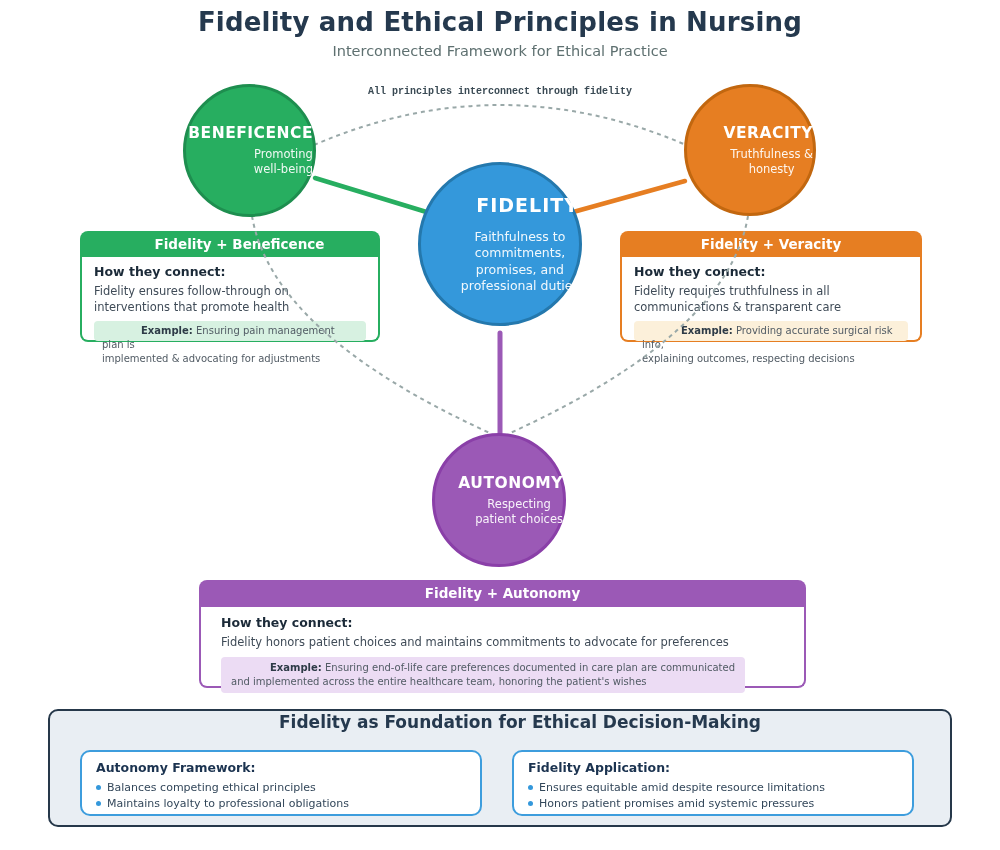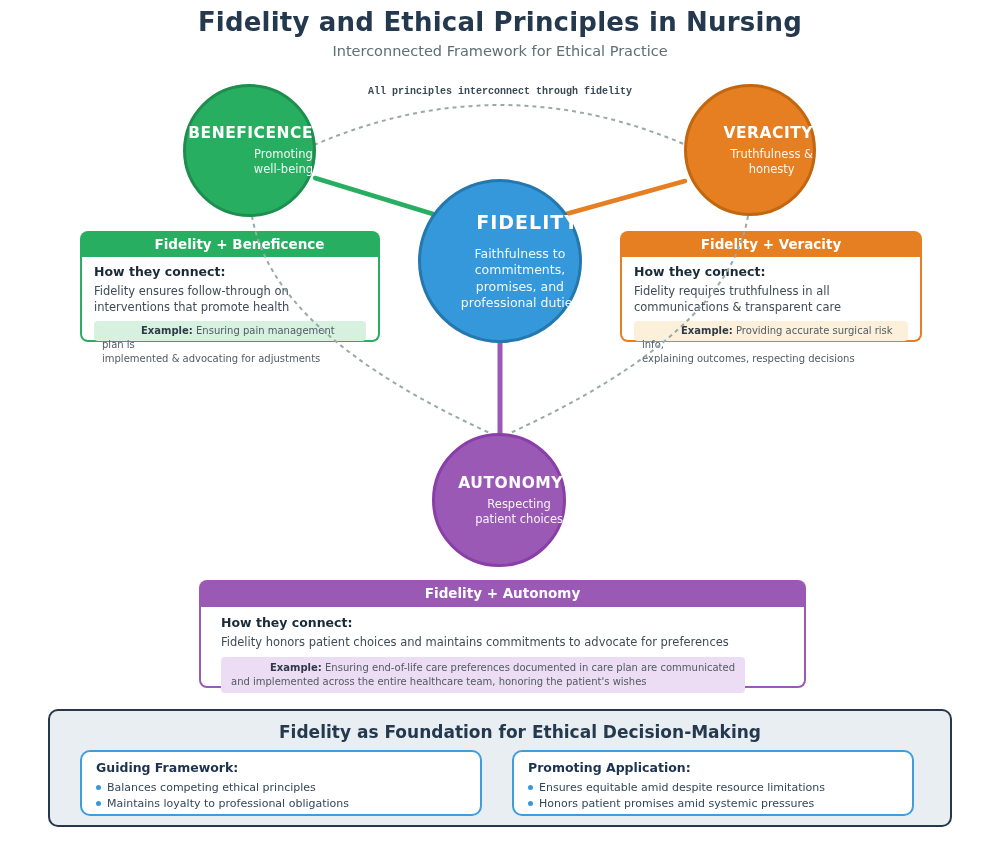--- a/index.html
+++ b/index.html
@@ -23,21 +23,21 @@
   
   .circle{position:absolute;z-index:10;border-radius:50%;box-sizing:border-box;
     display:flex;flex-direction:column;align-items:flex-end;justify-content:center;
     text-align:center;color:#fff;}
   .c-label{font-weight:bold;font-size:15.5px;letter-spacing:.5px;margin-bottom:5px;}
   .c-desc{font-size:11.5px;line-height:1.3;color:rgba(255,255,255,.93);white-space:pre-line;}
   .c-beneficence{left:183px;top:84px;width:133px;height:133px;
     background:var(--green,#27ae60);border:3px solid var(--green-dark,#1e8e4f);}
   .c-veracity{left:684px;top:84px;width:132px;height:132px;
     background:var(--orange,#e67e22);border:3px solid var(--orange-dark,#c2670f);}
-  .c-fidelity{left:418px;top:179px;width:164px;height:164px;
+  .c-fidelity{left:418px;top:162px;width:164px;height:164px;
     background:var(--blue,#3498db);border:3px solid var(--blue-dark,#2478ad);gap:8px;}
   .c-fidelity .c-label{font-size:19px;letter-spacing:1px;}
   .c-fidelity .c-desc{font-size:12.5px;}
   .c-autonomy{left:432px;top:433px;width:134px;height:134px;
     background:var(--purple,#9b59b6);border:3px solid var(--purple-dark,#8a3fa8);}
   
   .cbox{position:absolute;z-index:1;}
   .cb-header{height:26px;line-height:26px;text-align:center;color:#fff;
     font-weight:bold;font-size:13.5px;border-radius:8px 8px 0 0;}
   .cb-body{background:#fff;border:2px solid;border-top:none;border-radius:0 0 8px 8px;
@@ -58,21 +58,21 @@
   .b-orange .cb-body{border-color:var(--orange,#e67e22);height:85px;}
   .b-orange .pill{background:var(--orange-light,#fcf0da);}
   .b-purple{left:199px;top:580px;width:607px;}
   .b-purple .cb-header{height:27px;line-height:27px;background:var(--purple,#9b59b6);}
   .b-purple .cb-body{border-color:var(--purple,#9b59b6);height:81px;padding:8px 20px;}
   .b-purple .pill{display:inline-block;background:var(--purple-light,#ecdcf4);padding:4px 10px;}
   
   .panel{position:absolute;left:48px;top:709px;width:904px;height:118px;z-index:1;
     background:var(--panel-bg,#e9eef3);border:2px solid #26384a;border-radius:10px;
     box-sizing:border-box;}
-  .f-title{text-align:center;margin-top:11px;font-size:17px;font-weight:bold;
+  .f-title{text-align:center;margin-top:1px;font-size:17px;font-weight:bold;
     color:var(--navy,#25394e);padding-left:40px;}
   .f-card{position:absolute;top:39px;width:402px;height:66px;background:#fff;
     border:2px solid var(--card-border,#3d9ddd);border-radius:10px;
     box-sizing:border-box;padding:8px 14px;}
   .f-card-left{left:30px;}
   .f-card-right{left:462px;}
   .f-heading{font-size:12.5px;font-weight:bold;color:#1b3350;margin-bottom:6px;}
   .f-bullet{display:flex;align-items:center;gap:6px;font-size:11px;color:#33475a;
     margin-top:3px;}
   .dot{width:5px;height:5px;border-radius:50%;background:var(--blue,#3498db);flex:none;}
@@ -146,32 +146,32 @@
       <div class="how-label">How they connect:</div>
       <div class="how-text">Fidelity honors patient choices and maintains commitments to advocate for preferences</div>
       <div class="pill"><b>Example:</b> <span class="pill-text">Ensuring end-of-life care preferences documented in care plan are communicated
 and implemented across the entire healthcare team, honoring the patient's wishes</span></div>
     </div>
   </div>
 
   <div class="panel">
     <div class="f-title">Fidelity as Foundation for Ethical Decision-Making</div>
     <div class="f-card f-card-left">
-      <div class="f-heading">Guiding Framework:</div>
+      <div class="f-heading">Autonomy Framework:</div>
       <div class="f-bullet">
         <span class="dot"></span>
         <span>Balances competing ethical principles</span>
       </div>
       <div class="f-bullet">
         <span class="dot"></span>
         <span>Maintains loyalty to professional obligations</span>
       </div>
     </div>
     <div class="f-card f-card-right">
-      <div class="f-heading">Promoting Application:</div>
+      <div class="f-heading">Fidelity Application:</div>
       <div class="f-bullet">
         <span class="dot"></span>
         <span>Ensures equitable amid despite resource limitations</span>
       </div>
       <div class="f-bullet">
         <span class="dot"></span>
         <span>Honors patient promises amid systemic pressures</span>
       </div>
     </div>
   </div>

